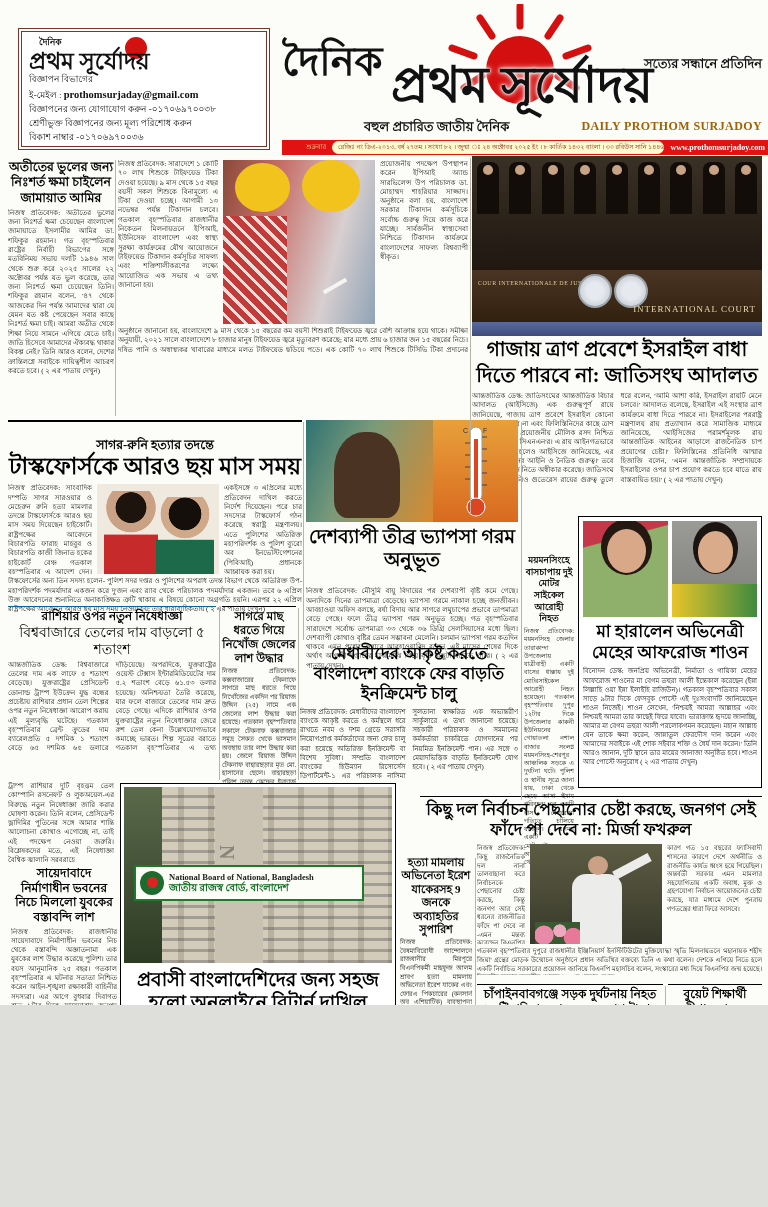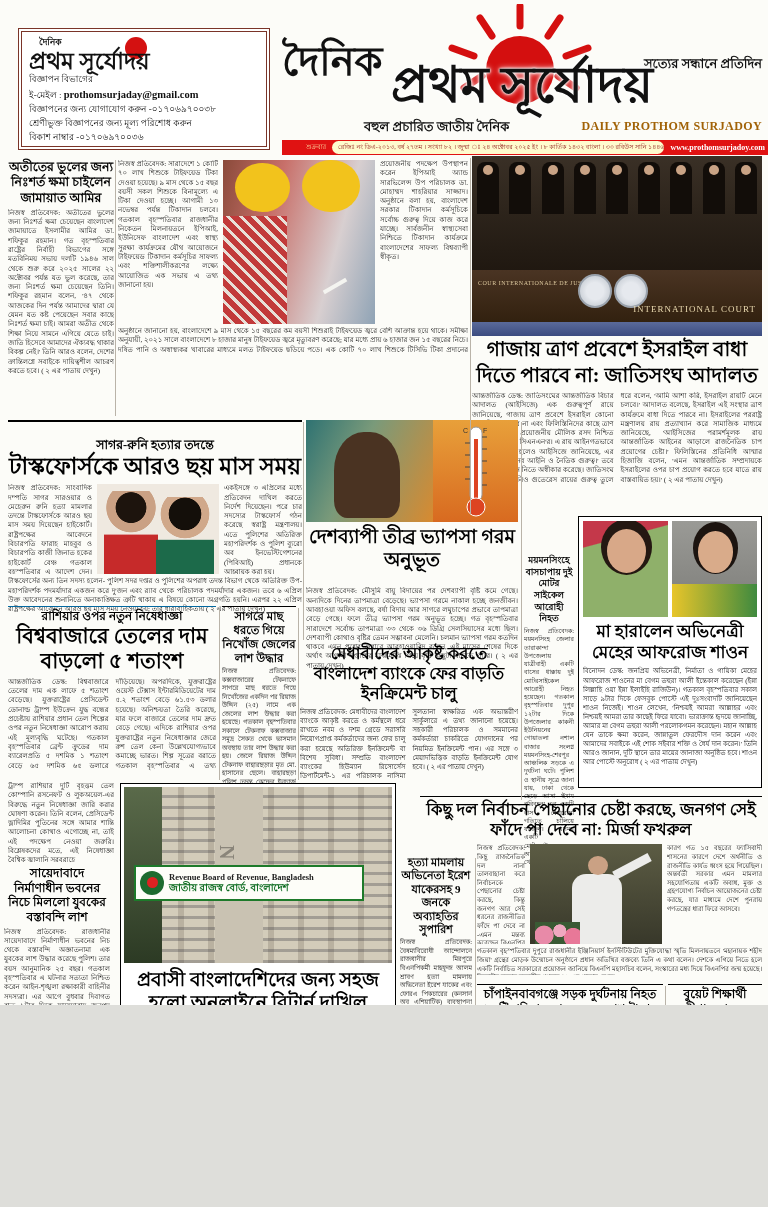--- a/index.html
+++ b/index.html
@@ -104,21 +104,21 @@
   .ph-shaon1{background:linear-gradient(165deg,#c4384a 0 22%,#8fb06a 23% 100%);}
   .ph-shaon1::before{content:"";position:absolute;left:28%;top:8%;width:46%;height:46%;border-radius:50%;background:#d8a888;box-shadow:0 -4px 0 6px #241812;}
   .ph-shaon2{background:linear-gradient(#9a9a96,#7c7c78);}
   .ph-shaon2::before{content:"";position:absolute;left:30%;top:10%;width:42%;height:44%;border-radius:50%;background:#d9ab8a;box-shadow:0 -4px 0 5px #1c1410;}
   .ph-shaon2::after{content:"";position:absolute;left:0;bottom:0;width:100%;height:34%;background:linear-gradient(90deg,#e8c52a,#3f8a3f);}
   .sh-h{font-size:17px;font-weight:900;margin-top:5px;}
   .sh-bd{font-size:6.8px;margin-top:3px;height:106px;}
 
   #a-oil{left:8px;top:606px;width:208px;border-top:1px solid #0369a1;padding-top:2px;}
   .ol-k{font-size:12px;}
-  .ol-h{font-size:21px;font-weight:700;}
+  .ol-h{font-size:14px;font-weight:400;}
   .ol-bd{margin-top:3px;height:100px;}
   #a-oilcont{left:8px;top:782px;width:106px;height:80px;}
 
   #a-fish{left:222px;top:606px;width:74px;border-top:1px solid #000;padding-top:2px;}
   .fi-h{font-size:11.5px;}
   .fi-bd{font-size:6.4px;height:122px;margin-top:2px;}
 
   #a-bank{left:300px;top:644px;width:218px;}
   .bk-h{font-size:16.5px;font-weight:900;}
   .bk-bd{font-size:6.8px;height:90px;margin-top:3px;}
@@ -132,21 +132,21 @@
   .ph-nbr .trees{position:absolute;left:0;top:0;width:14%;height:100%;background:linear-gradient(#5a6a4a,#2c3a24);}
   .nbr-banner{position:absolute;left:10px;top:78px;width:230px;height:36px;background:#fdfdf8;border:2px solid #1d7a2a;
       display:flex;align-items:center;gap:5px;padding:1px 4px;box-sizing:border-box;}
   .nbr-flag{width:24px;height:24px;border-radius:50%;background:#1d6b2f;position:relative;flex:none;}
   .nbr-flag::before{content:"";position:absolute;left:7px;top:6px;width:11px;height:11px;border-radius:50%;background:#d22;}
   .nbr-banner .t1{font-size:8.5px;font-weight:700;color:#222;line-height:1.25;}
   .nbr-banner .t2{font-size:10px;font-weight:700;color:#0c6b1f;line-height:1.2;}
   .nb-h{font-size:19px;font-weight:900;margin-top:5px;}
   .nb-bd{font-size:6.8px;height:82px;margin-top:3px;}
 
-  #a-said{left:4px;top:866px;width:106px;}
+  #a-said{left:11px;top:866px;width:106px;}
   .sa-h{font-size:12px;}
   .sa-bd{height:196px;margin-top:3px;}
 
   #a-fakh{left:420px;top:796px;width:342px;border-top:1.5px solid #000;padding-top:3px;}
   .fk-h{font-size:16.5px;font-weight:900;}
   .fk-row{display:flex;gap:5px;margin-top:4px;height:100px;margin-left:57px;}
   .fk-c1{width:48px;} .fk-c2{flex:1;}
   .ph-fakh{width:132px;height:100px;position:relative;overflow:hidden;background:linear-gradient(#5c5c44,#38382a);}
   .ph-fakh::before{content:"";position:absolute;left:32%;top:30%;width:38%;height:70%;border-radius:14px 14px 0 0;background:#ececea;}
   .ph-fakh::after{content:"";position:absolute;left:44%;top:12%;width:15%;height:19%;border-radius:50%;background:#caa184;}
@@ -339,21 +339,21 @@
     <div class="bd cols2 bk-bd">নিজস্ব প্রতিবেদক: মেধাবীদের বাংলাদেশ ব্যাংকে আকৃষ্ট করতে ও কর্মস্থলে ধরে রাখতে নবম ও দশম গ্রেডে সরাসরি নিয়োগপ্রাপ্ত কর্মকর্তাদের জন্য ফের চালু করা হয়েছে অতিরিক্ত ইনক্রিমেন্ট বা বিশেষ সুবিধা। সম্প্রতি বাংলাদেশ ব্যাংকের হিউম্যান রিসোর্সেস ডিপার্টমেন্ট-১ এর পরিচালক নাসিমা সুলতানা স্বাক্ষরিত এক অভ্যন্তরীণ সার্কুলারে এ তথ্য জানানো হয়েছে। সহকারী পরিচালক ও সমমানের কর্মকর্তারা চাকরিতে যোগদানের পর নিয়মিত ইনক্রিমেন্ট পান। এর সঙ্গে ৩ মেয়াদভিত্তিক বাড়তি ইনক্রিমেন্ট যোগ হবে। ( ২ এর পাতায় দেখুন)</div>
   </div>
 
   <div id="a-nbr" class="abs">
     <div class="ph-nbr">
       <i class="trees"></i>
       <div class="tower">NBR</div>
       <div class="nbr-banner">
         <i class="nbr-flag"></i>
         <div>
-          <div class="t1">Revenue Board of Revenue, Bangladesh</div>
+          <div class="t1">National Board of National, Bangladesh</div>
           <div class="t2">জাতীয় রাজস্ব বোর্ড, বাংলাদেশ</div>
         </div>
       </div>
     </div>
     <div class="hd nb-h">প্রবাসী বাংলাদেশিদের জন্য সহজ হলো অনলাইনে রিটার্ন দাখিল</div>
     <div class="bd cols2 nb-bd">নিজস্ব প্রতিবেদক: প্রবাসী বাংলাদেশি করদাতাদের জন্য আরও সহজ ও সুবিধাজনক ব্যবস্থা চালু করেছে জাতীয় রাজস্ব বোর্ড (এনবিআর)। এখন তারা সরাসরি ব্যক্তিগত ই-মেইলে 'ওয়ান-টাইম পাসওয়ার্ড' (ওটিপি) পেয়ে অনলাইনে আয়কর রিটার্ন জমা দিতে পারবেন। গতকাল বৃহস্পতিবার এক সংবাদ বিজ্ঞপ্তিতে এনবিআর জানায়, যদিও প্রবাসী করদাতাদের জন্য অনলাইন রিটার্ন জমা দেওয়া বাধ্যতামূলক না, তবুও অনেকেই এর সুবিধা ও কার্যকারিতা দেখে ই-রিটার্ন পদ্ধতি ব্যবহারের আগ্রহ দেখিয়েছেন। এখন প্রবাসী করদাতারা আবেদনের সঙ্গে পাসপোর্ট নম্বর, জাতীয় পরিচয়পত্র (এনআইডি) নম্বর, ভিসার কপি, ইমেইল ঠিকানা ও ছবি যুক্ত করে ইমেইল-ভিত্তিক নিবন্ধনের জন্য আবেদন করতে পারবেন। যাচাই-বাছাই শেষে এনবিআর তাদের কাছে ওটিপি এবং নিবন্ধন লিংক পাঠাবে। এরপর তারা সহজে অনলাইনে নিবন্ধন করে আয়কর রিটার্ন জমা দিতে পারবেন। ( ২ এর পাতায় দেখুন)</div>
   </div>
 
   <div id="a-said" class="abs">
     <div class="hd sa-h">সায়েদাবাদে নির্মাণাধীন ভবনের নিচে মিললো যুবকের বস্তাবন্দি লাশ</div>

